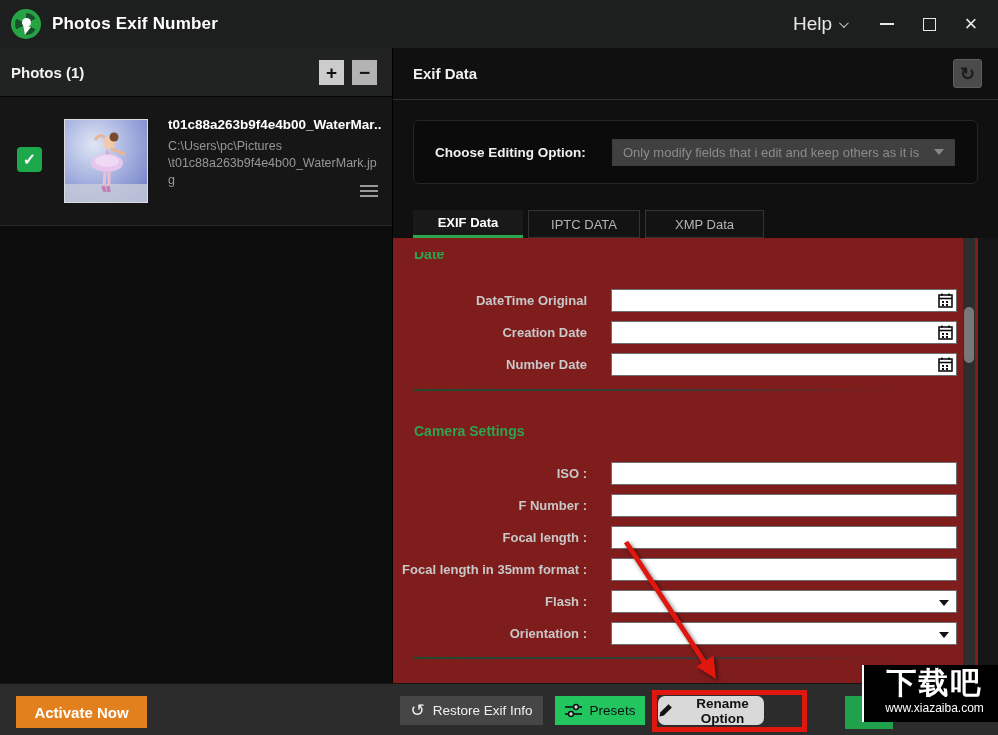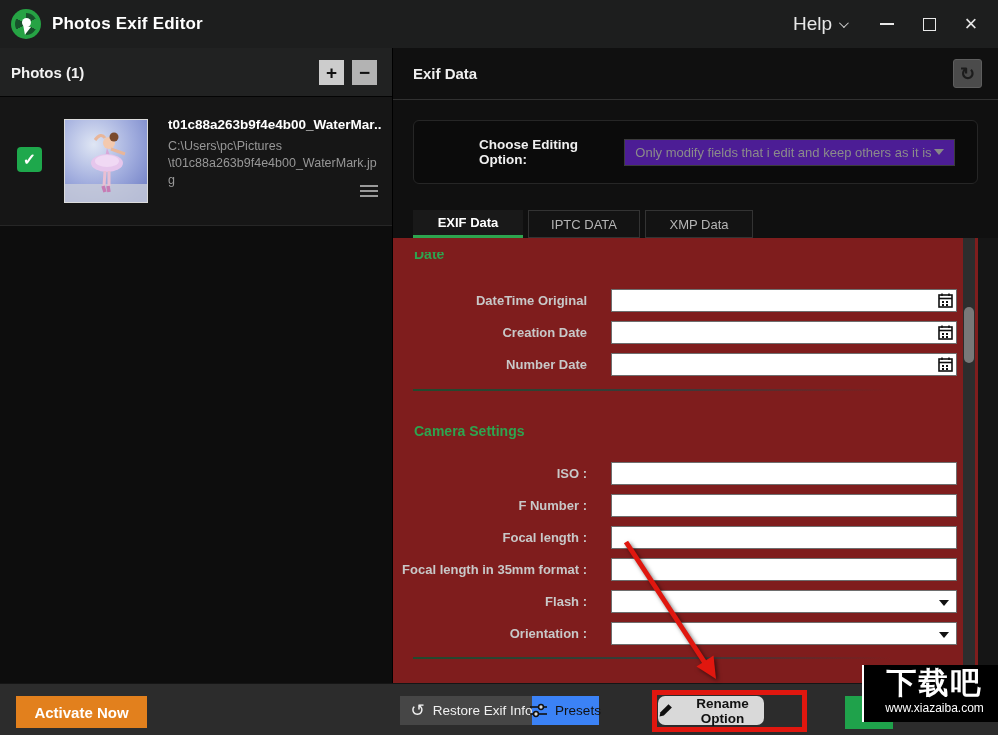--- a/index.html
+++ b/index.html
@@ -40,32 +40,32 @@
   .photo-path { color:#979797; font-size:12.5px; line-height:17px; margin-top:6px; word-break:break-all; }
   .hamburger { position:absolute; right:14px; top:88px; width:18px; }
   .hamburger span { display:block; height:2px; background:#9a9a9a; margin-bottom:3px; }
 
   .right-panel { flex:1; background:#101010; position:relative; }
   .right-header { height:52px; display:flex; align-items:center; border-bottom:1px solid #313131; }
   .right-header-title { color:#efefef; font-size:15px; font-weight:bold; margin-left:20px; }
   .right-header-spacer { flex:1; }
   .refresh-btn { width:29px; height:29px; margin-right:16px; background:#4b4b4b; border:1px solid #5e5e5e; border-radius:3px; display:flex; align-items:center; justify-content:center; color:#1c1c1c; font-size:18px; font-weight:bold; }
 
-  .option-panel { margin:20px 20px 0 20px; height:64px; background:#0b0b0b; border:1px solid #262626; border-radius:6px; display:flex; align-items:center;padding-left:44px; }
+  .option-panel { margin:20px 20px 0 20px; height:64px; background:#0b0b0b; border:1px solid #262626; border-radius:6px; display:flex; align-items:center; }
   .option-label { color:#f0f0f0; font-size:13.5px; font-weight:bold; margin-left:21px; }
   .option-spacer { flex:1; }
-  .option-dropdown { width:343px; height:27px; margin-right:22px; background:#4c1d95; border:1px solid #3c3c3c; display:flex; align-items:center; }
+  .option-dropdown { width:343px; height:27px; margin-right:22px; background:#404040; border:1px solid #3c3c3c; display:flex; align-items:center; }
   .option-dropdown .value { color:#8b8b8b; font-size:13px; margin-left:10px; flex:1; white-space:nowrap; overflow:hidden; }
   .caret { width:0; height:0; border-left:5px solid transparent; border-right:5px solid transparent; border-top:6px solid #888; margin-right:10px; }
 
   .tabbar { display:flex; margin:26px 0 0 20px; height:28px; }
   .tab { display:flex; align-items:center; justify-content:center; font-size:13px; margin-right:5px; }
   .tab.active { width:110px; background:#191919; color:#fff; font-weight:bold; border-bottom:3px solid #2ea44f; }
   .tab.inactive { color:#b5b5b5; background:#131313; border:1px solid #333; }
-  .tab.t1 { width:112px; } .tab.t2 { width:108px; }
+  .tab.t1 { width:112px; } .tab.t2 { width:119px; }
 
   .content { position:absolute; top:190px; left:0; right:0; bottom:0; background:#7f1d1d; }
   .content-gutter { position:absolute; top:0; right:0; width:20px; bottom:0; background:#151515; }
   .scrollbar-track { position:absolute; top:0; right:23px; width:12px; bottom:2px; background:#2d2d2d; }
   .scrollbar-thumb { position:absolute; top:69px; left:1px; width:10px; height:56px; background:#787878; border-radius:5px; }
   .scrollview { margin-top:14px; overflow:hidden; height:420px; }
   .section-title { color:#2ea44f; font-size:14px; font-weight:bold; margin-left:21px; height:18px; }
   .clipped { margin-top:-6px; }
   .field-row { display:flex; align-items:center; height:23px; margin-bottom:9px; }
   .field-label { width:194px; text-align:right; color:#c8c8c8; font-size:13px; font-weight:bold; }
@@ -78,21 +78,21 @@
   .gap-after-title-cam { margin-top:21px; }
   .sep-1 { margin-top:13px; }
   .title-cam { margin-top:32px; }
   .sep-2 { margin-top:12px; }
 
   
   .footer { position:absolute; left:0; right:0; bottom:0; height:52px; background:#2c2c2c; border-top:1px solid #151515; }
   .activate-btn { position:absolute; left:16px; top:12px; width:131px; height:32px; background:#e2801d; color:#fff; font-size:15px; font-weight:bold; border:none; display:flex; align-items:center; justify-content:center; font-family:"Liberation Sans", sans-serif; }
   .footer-btn { position:absolute; top:12px; height:29px; display:flex; align-items:center; justify-content:center; font-size:13.5px; border:none; font-family:"Liberation Sans", sans-serif; }
   .restore-btn { left:400px; width:143px; background:#464646; color:#f0f0f0; }
-  .presets-btn { left:532px; width:67px; background:#3b82f6; color:#111; }
+  .presets-btn { left:555px; width:90px; background:#22c55e; color:#111; }
   .rename-btn { left:658px; width:106px; background:#d9d9d9; color:#111; font-weight:bold; z-index:2;border-radius:7px; }
   .btn-icon { margin-right:8px; display:flex; align-items:center; }
   .restore-glyph { font-size:17px; color:#f0f0f0; line-height:1; }
   .red-box { position:absolute; left:652px; top:6px; width:155px; height:42px; border:5px solid #e0170f; z-index:3; pointer-events:none; }
   .green-sliver { position:absolute; left:845px; top:12px; width:48px; height:33px; background:#1fa24b; }
   .watermark { position:absolute; right:0; bottom:13px; width:136px; height:57px; background:#000; border-left:2px solid #fff; z-index:4; display:flex; flex-direction:column; align-items:center;padding-left:7px; }
   .watermark-title { color:#fff; font-size:30px; font-weight:bold; line-height:36px; letter-spacing:2px; white-space:nowrap; }
   .watermark-url { color:#fff; font-size:12px; line-height:15px; white-space:nowrap; }
 
   .arrow-overlay { position:absolute; top:0; left:0; z-index:40; pointer-events:none; filter:drop-shadow(2px 2px 2px rgba(0,0,0,.55)); }
@@ -101,21 +101,21 @@
 <body>
 
 <div class="window">
 
   <div class="titlebar">
     <div class="logo">
       <div class="aperture"></div>
         <div class="pin-head"></div>
         <div class="pin-tail"></div>
     </div>
-    <div class="app-title">Photos Exif Editor</div>
+    <div class="app-title">Photos Exif Number</div>
     <div class="titlebar-spacer"></div>
     <div class="help">
       <span>Help</span>
       <span class="chevron"></span>
     </div>
     <div class="win-btn">
         <div class="min-glyph"></div>
       </div>
     <div class="win-btn">
         <div class="max-glyph"></div>

